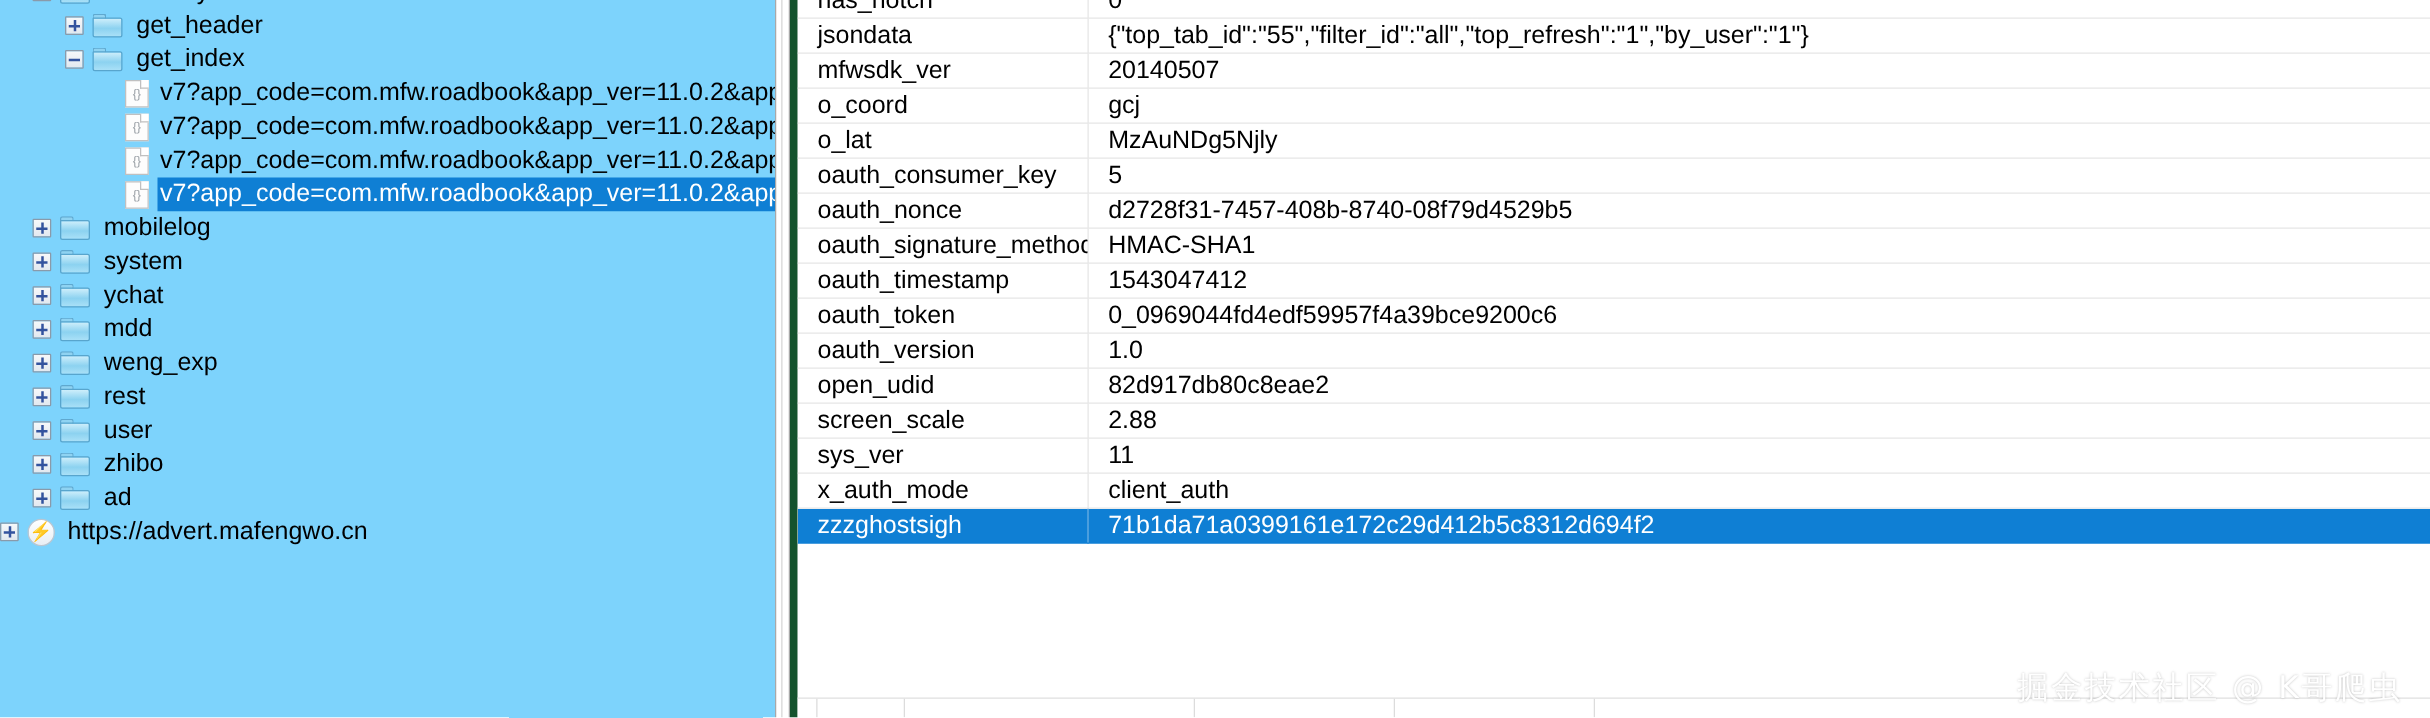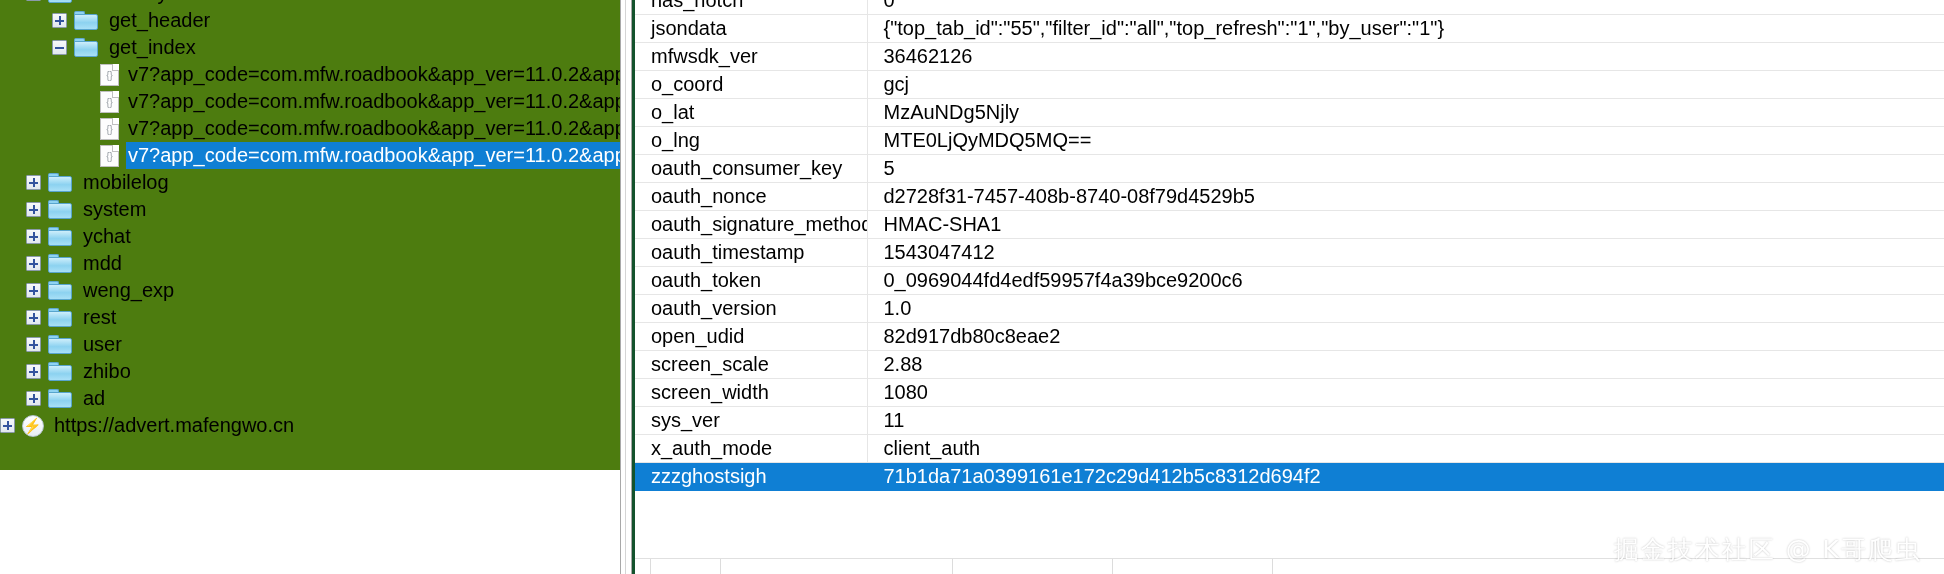--- a/index.html
+++ b/index.html
@@ -14,22 +14,22 @@
     position: relative;
     width: 1944px; height: 574px;
     display: flex;
     background: #ffffff;
   }
 
   
   .tree-pane {
     position: relative;
     width: 620px;
-    height: 470px;
-    background: #4d7c0f;
+    height: 574px;
+    background: #7dd3fc;
     overflow: hidden;
     flex: 0 0 620px;
   }
   .tree-scroll {
     position: absolute;
     top: -20px;
     left: 0;
     width: 620px;
   }
   .tree-row {
@@ -162,21 +162,21 @@
     background: #d5d5d5;
   }
 
   
   .grid-pane {
     flex: 1 1 auto;
     height: 574px;
     position: relative;
     overflow: hidden;
     background: #ffffff;
-    border-left: 3px solid #14532d;
+    border-left: 6px solid #14532d;
   }
   .grid-scroll {
     position: absolute;
     top: -13px;
     left: 0;
     right: 0;
   }
   table.kvgrid {
     border-collapse: collapse;
     width: 100%;
@@ -391,35 +391,31 @@
             <tr class="">
               <td class="k">has_notch</td>
               <td class="v">0</td>
             </tr>
             <tr class="">
               <td class="k">jsondata</td>
               <td class="v">{"top_tab_id":"55","filter_id":"all","top_refresh":"1","by_user":"1"}</td>
             </tr>
             <tr class="">
               <td class="k">mfwsdk_ver</td>
-              <td class="v">36462126</td>
+              <td class="v">20140507</td>
             </tr>
             <tr class="">
               <td class="k">o_coord</td>
               <td class="v">gcj</td>
             </tr>
             <tr class="">
               <td class="k">o_lat</td>
               <td class="v">MzAuNDg5Njly</td>
             </tr>
             <tr class="">
-              <td class="k">o_lng</td>
-              <td class="v">MTE0LjQyMDQ5MQ==</td>
-            </tr>
-            <tr class="">
               <td class="k">oauth_consumer_key</td>
               <td class="v">5</td>
             </tr>
             <tr class="">
               <td class="k">oauth_nonce</td>
               <td class="v">d2728f31-7457-408b-8740-08f79d4529b5</td>
             </tr>
             <tr class="">
               <td class="k">oauth_signature_method</td>
               <td class="v">HMAC-SHA1</td>
@@ -436,24 +432,20 @@
               <td class="k">oauth_version</td>
               <td class="v">1.0</td>
             </tr>
             <tr class="">
               <td class="k">open_udid</td>
               <td class="v">82d917db80c8eae2</td>
             </tr>
             <tr class="">
               <td class="k">screen_scale</td>
               <td class="v">2.88</td>
-            </tr>
-            <tr class="">
-              <td class="k">screen_width</td>
-              <td class="v">1080</td>
             </tr>
             <tr class="">
               <td class="k">sys_ver</td>
               <td class="v">11</td>
             </tr>
             <tr class="">
               <td class="k">x_auth_mode</td>
               <td class="v">client_auth</td>
             </tr>
             <tr class="selected">

